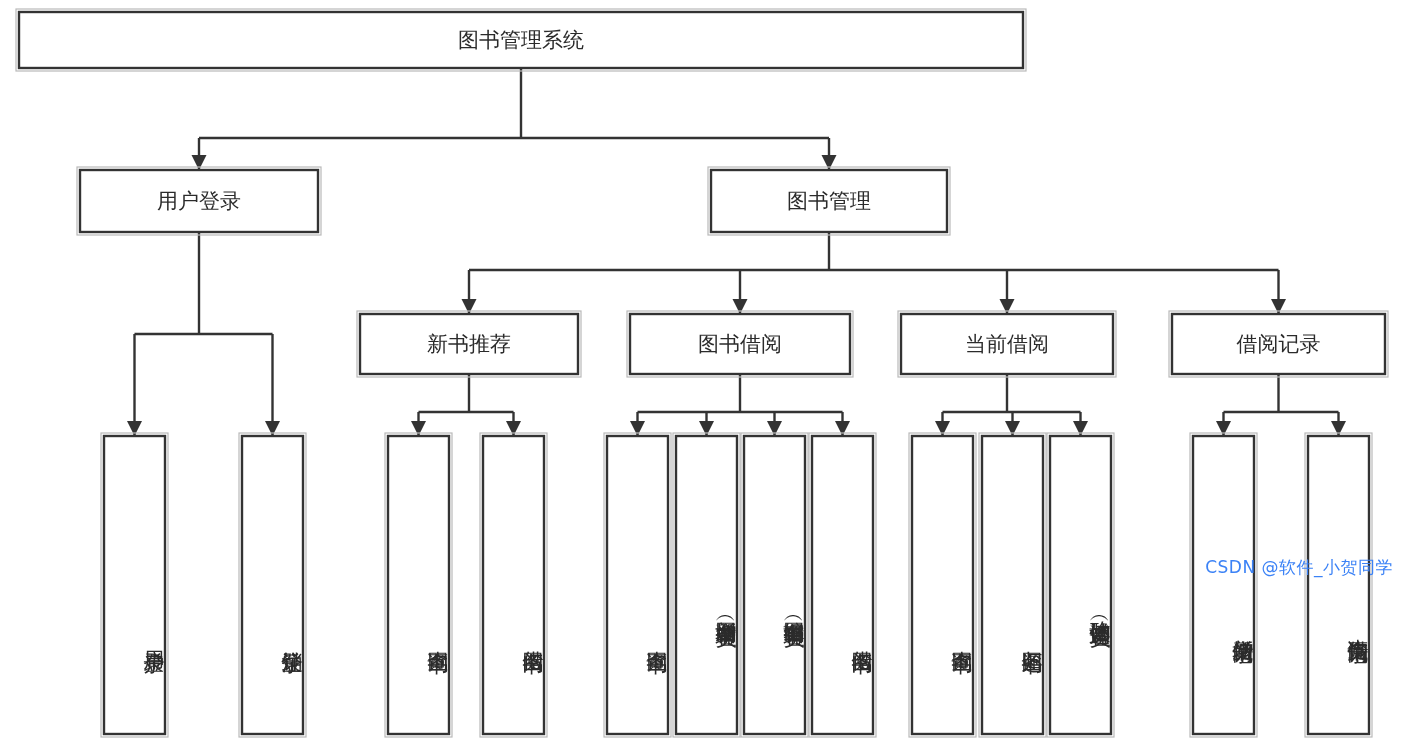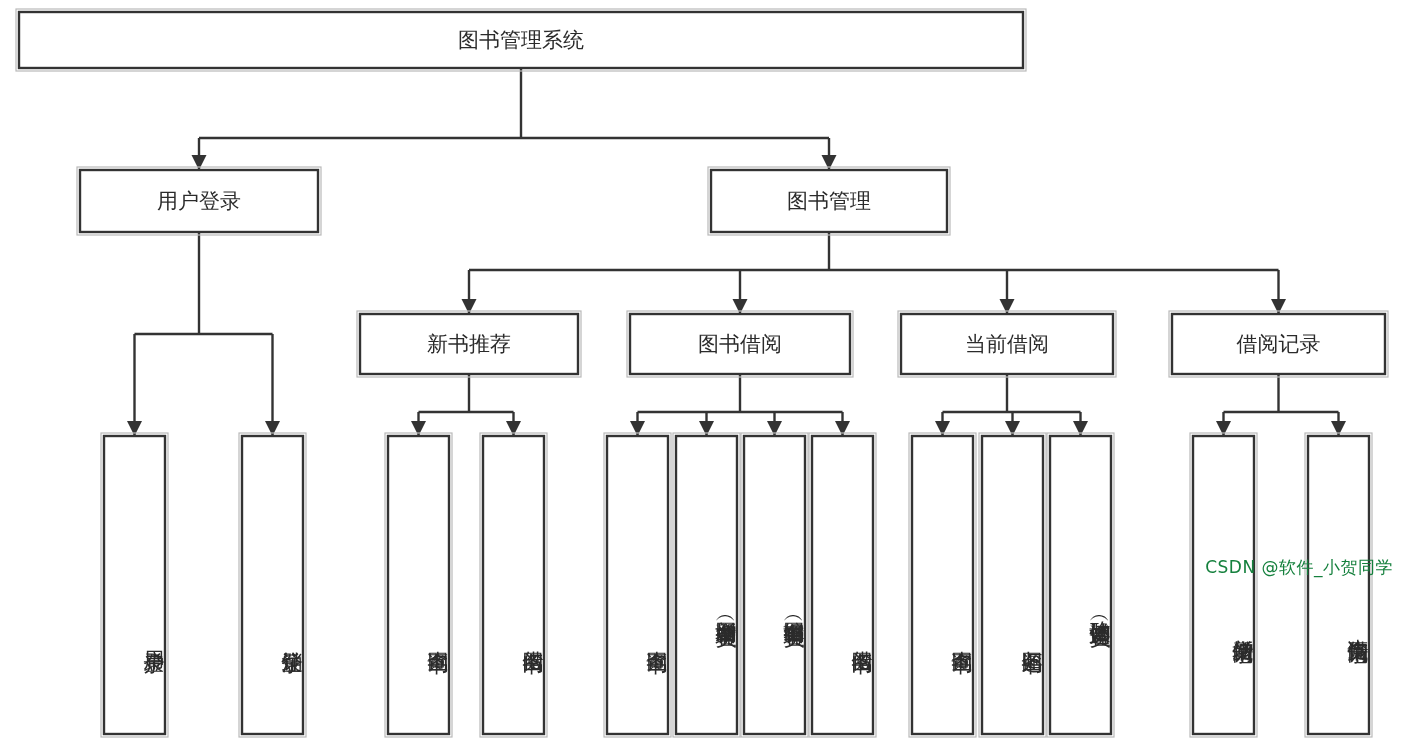--- a/index.html
+++ b/index.html
@@ -75,21 +75,21 @@
     justify-content: center;
     white-space: nowrap;
     pointer-events: none;
   }
   .watermark {
     position: absolute;
     right: 12px;
     bottom: 6px;
     font-family: "DejaVu Sans", "Liberation Sans", sans-serif;
     font-size: 17px;
-    color: #15803d;
+    color: #3b82f6;
     letter-spacing: 0.5px;
     white-space: nowrap;
   }
 </style>
 </head>
 <body>
 
 <div id="diagram-root">
 
   <svg class="flow" viewBox="0 0 1405 747" xmlns="http://www.w3.org/2000/svg">

